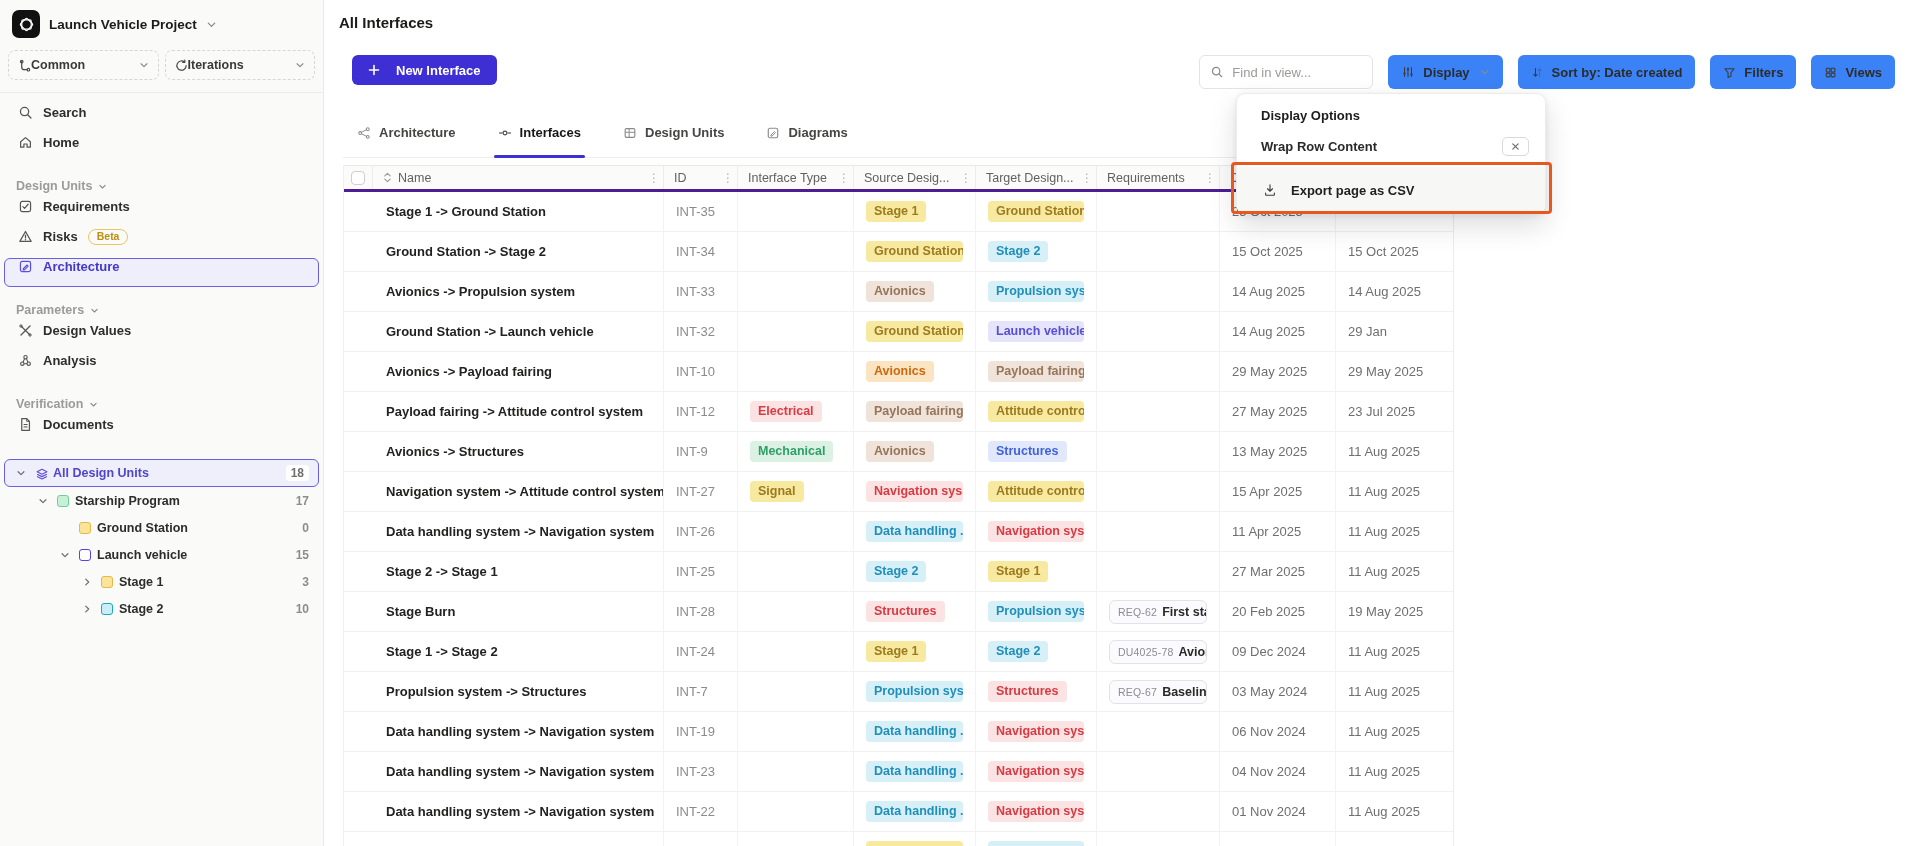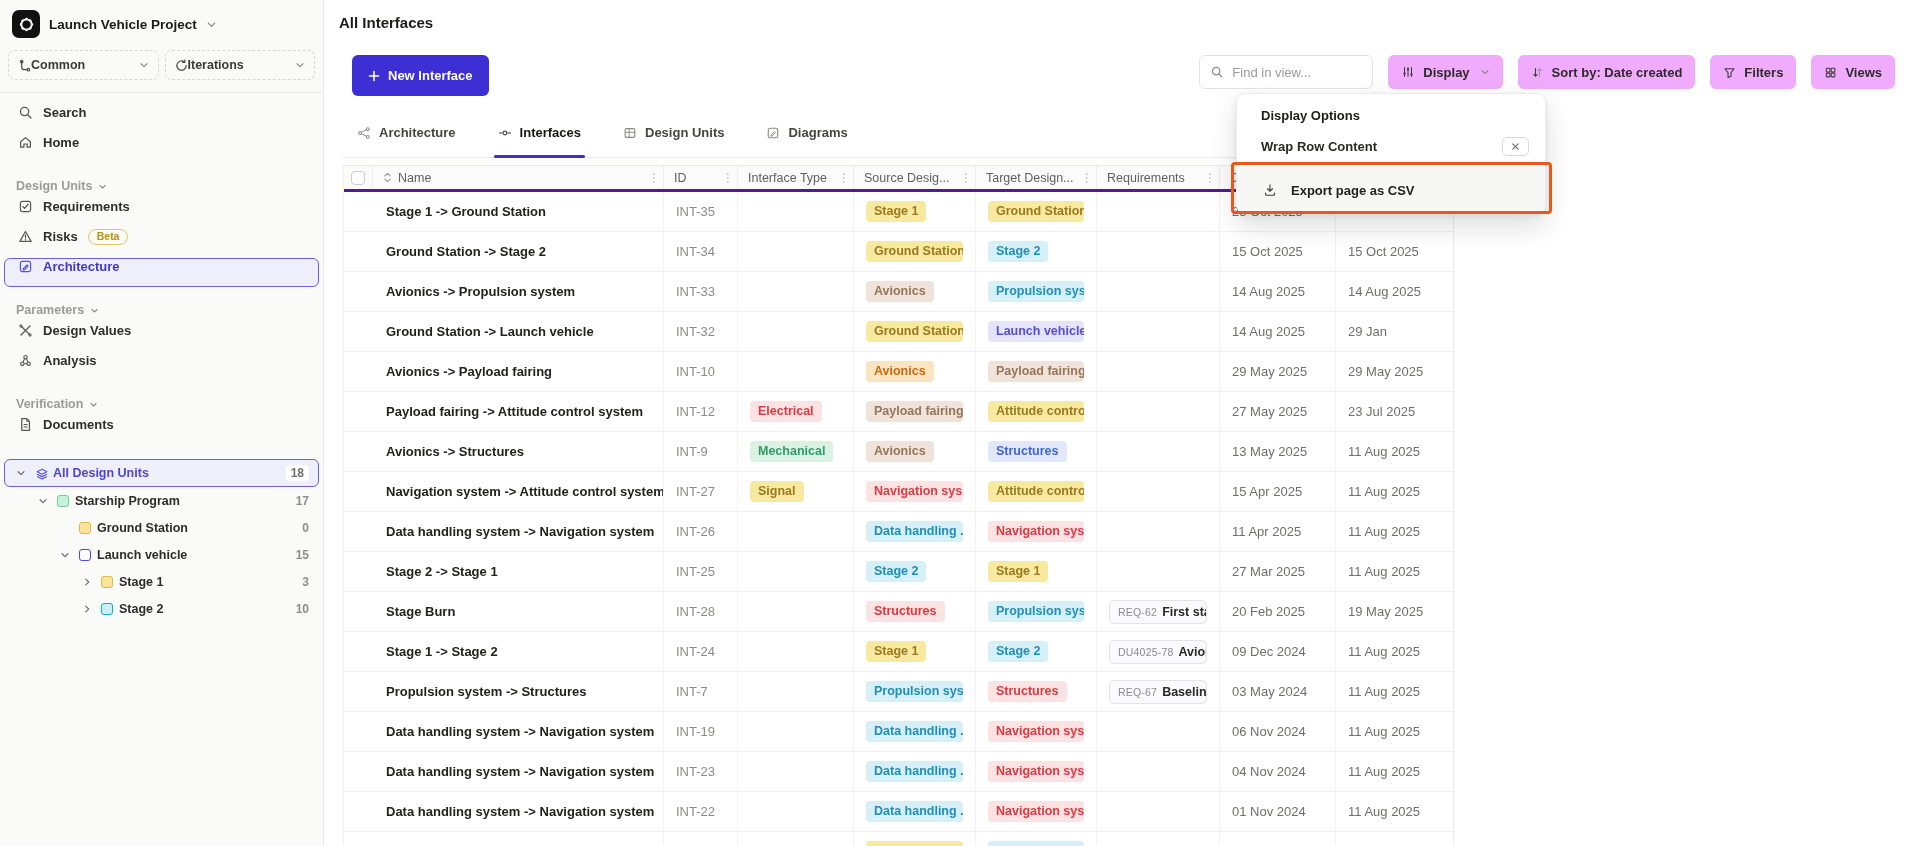--- a/index.html
+++ b/index.html
@@ -31,26 +31,26 @@
   .tchev { width:16px; display:inline-flex; justify-content:center; color:#6f6f6d; flex:none; }
   .sw { width:12px; height:12px; border-radius:3px; flex:none; }
   .sw.layers { background:transparent; }
   .sw-green { background:#c7f0d8; border:1px solid #6fcf97; }
   .sw-yellow { background:#fbe39a; border:1px solid #e3b947; }
   .sw-indigo { background:#fdfdff; border:1.5px solid #4f46e5; }
   .sw-cyan { background:#c9eef5; border:1.5px solid #1ba8c4; }
 
   
   .page-title { position:absolute; left:339px; top:14px; font-size:15px; font-weight:700; color:#1b1b19; }
-  .btn-new { position:absolute; left:352px; top:55px; height:41px; display:flex; align-items:center; gap:8px; padding:0 16px; background:#3d2fd4; color:#fff; font-size:13px; font-weight:600; border-radius:6px; }
+  .btn-new { position:absolute; left:352px; top:55px; height:30px; display:flex; align-items:center; gap:16px; padding:0 16px; background:#3d2fd4; color:#fff; font-size:13px; font-weight:600; border-radius:6px; }
   .toolbar { position:absolute; right:24px; top:55px; display:flex; align-items:center; gap:15px; }
   .find-box { width:174px; height:34px; display:flex; align-items:center; gap:8px; padding:0 10px; border:1px solid #e3e3e1; border-radius:6px; background:#fff; color:#9a9a98; }
   .find-box input { border:none; outline:none; width:120px; font-size:13px; color:#3a3a38; background:transparent; font-family:inherit; }
   .find-box input::placeholder { color:#9a9a98; }
-  .tbtn { height:34px; display:flex; align-items:center; gap:8px; padding:0 13px; background:#f0abfc; border-radius:6px; font-size:13px; font-weight:600; color:#2c2c2a; }
+  .tbtn { height:34px; display:flex; align-items:center; gap:8px; padding:0 13px; background:#3b82f6; border-radius:6px; font-size:13px; font-weight:600; color:#2c2c2a; }
   .tbtn .chev { margin-left:2px; }
 
   
   .tabs { position:absolute; left:343px; top:120px; width:1111px; height:38px; display:flex; gap:42px; padding-left:14px; border-bottom:1px solid #ececea; }
   .tab { position:relative; display:flex; align-items:center; gap:8px; font-size:13px; font-weight:600; color:#45454­2; color:#454542; padding-bottom:12px; }
   .tab .tico { color:#8a8a88; display:inline-flex; }
   .tab.active { color:#17171­5; color:#171715; }
   .tab.active .tico { color:#4a4a48; }
   .tab.active::after { content:''; position:absolute; left:-4px; right:-4px; bottom:-1px; height:3px; background:#3d2fd4; border-radius:2px; }
 

